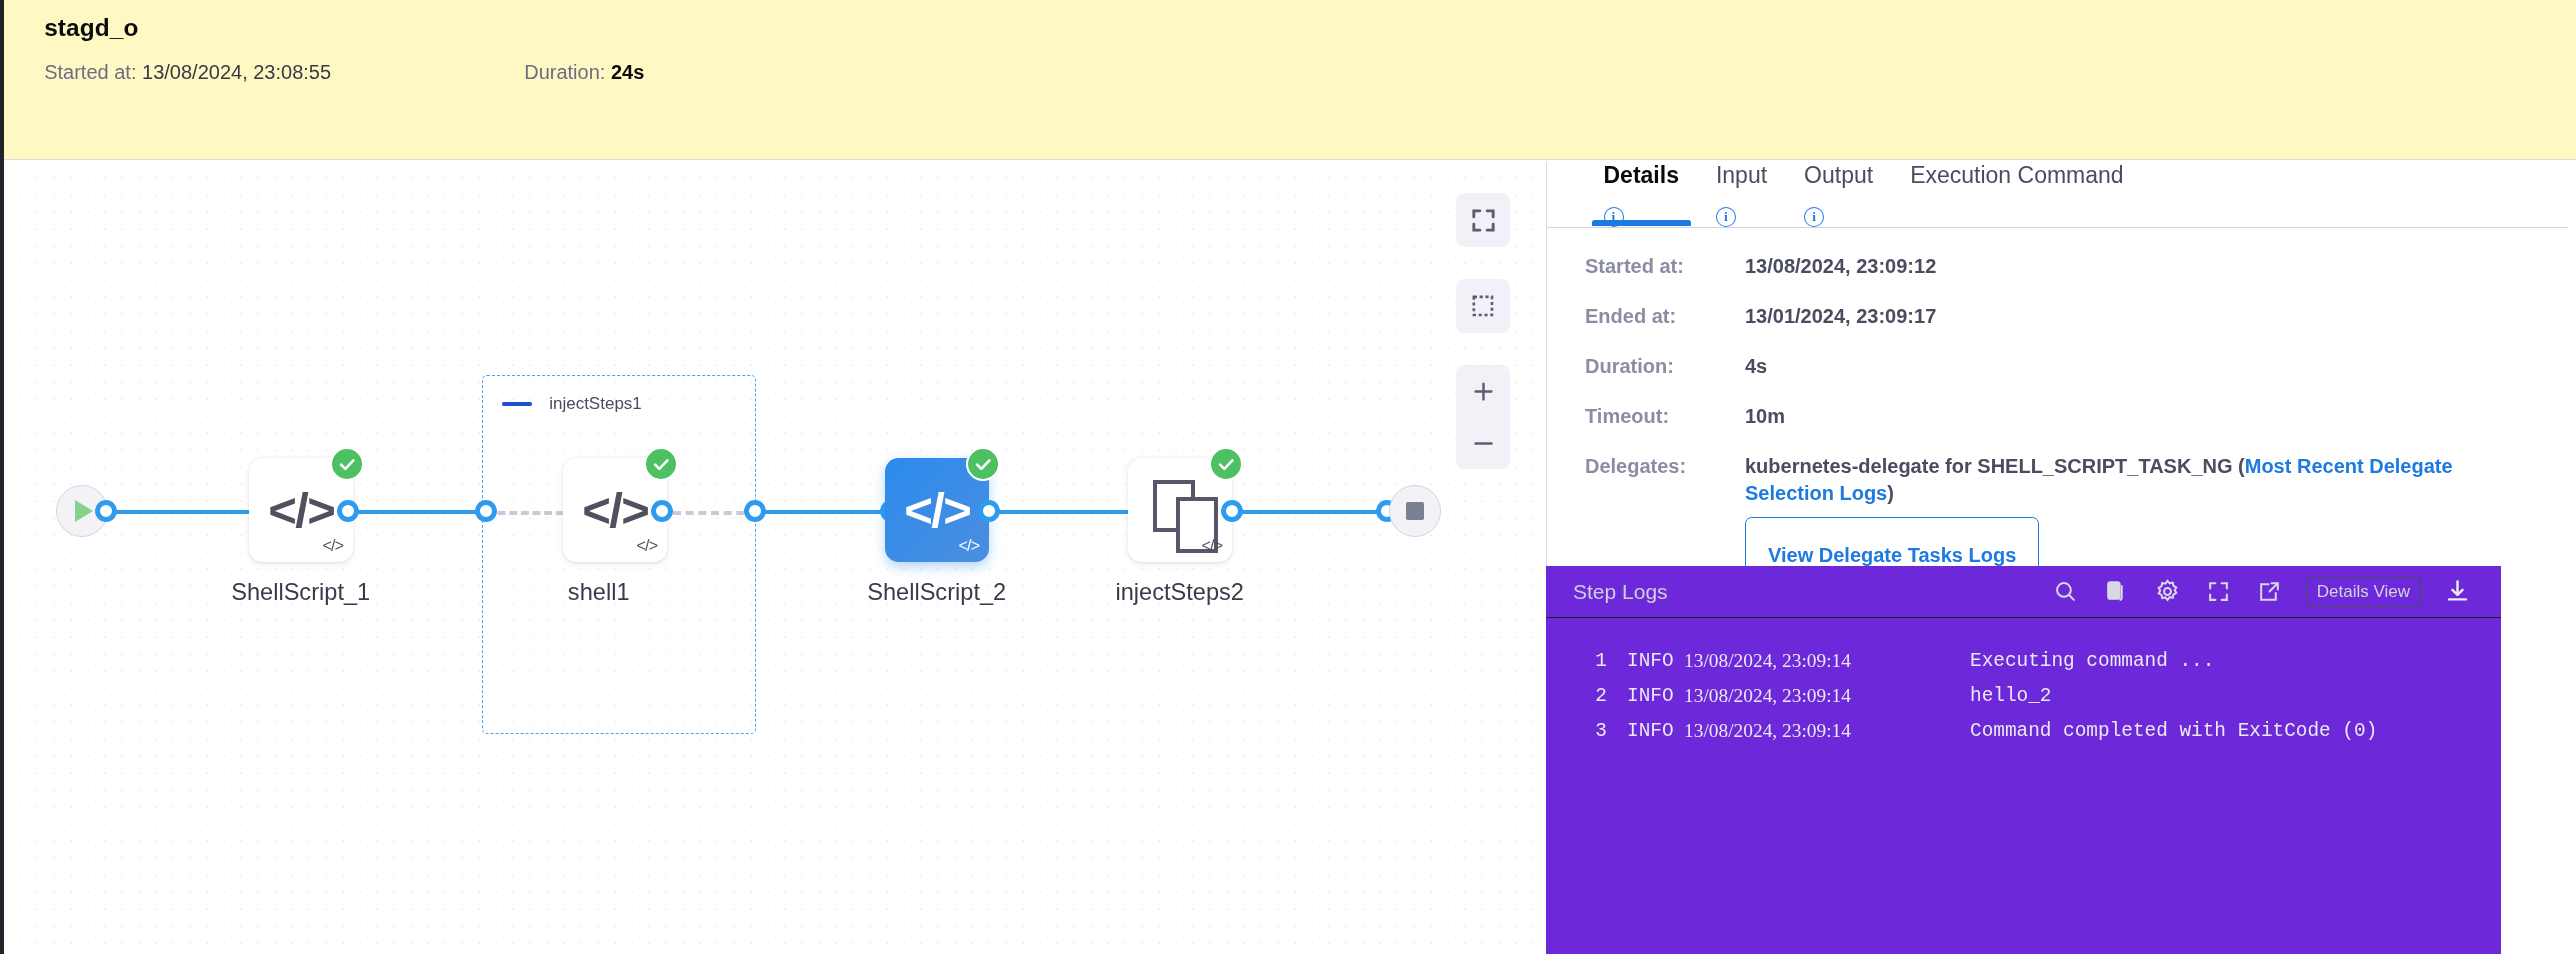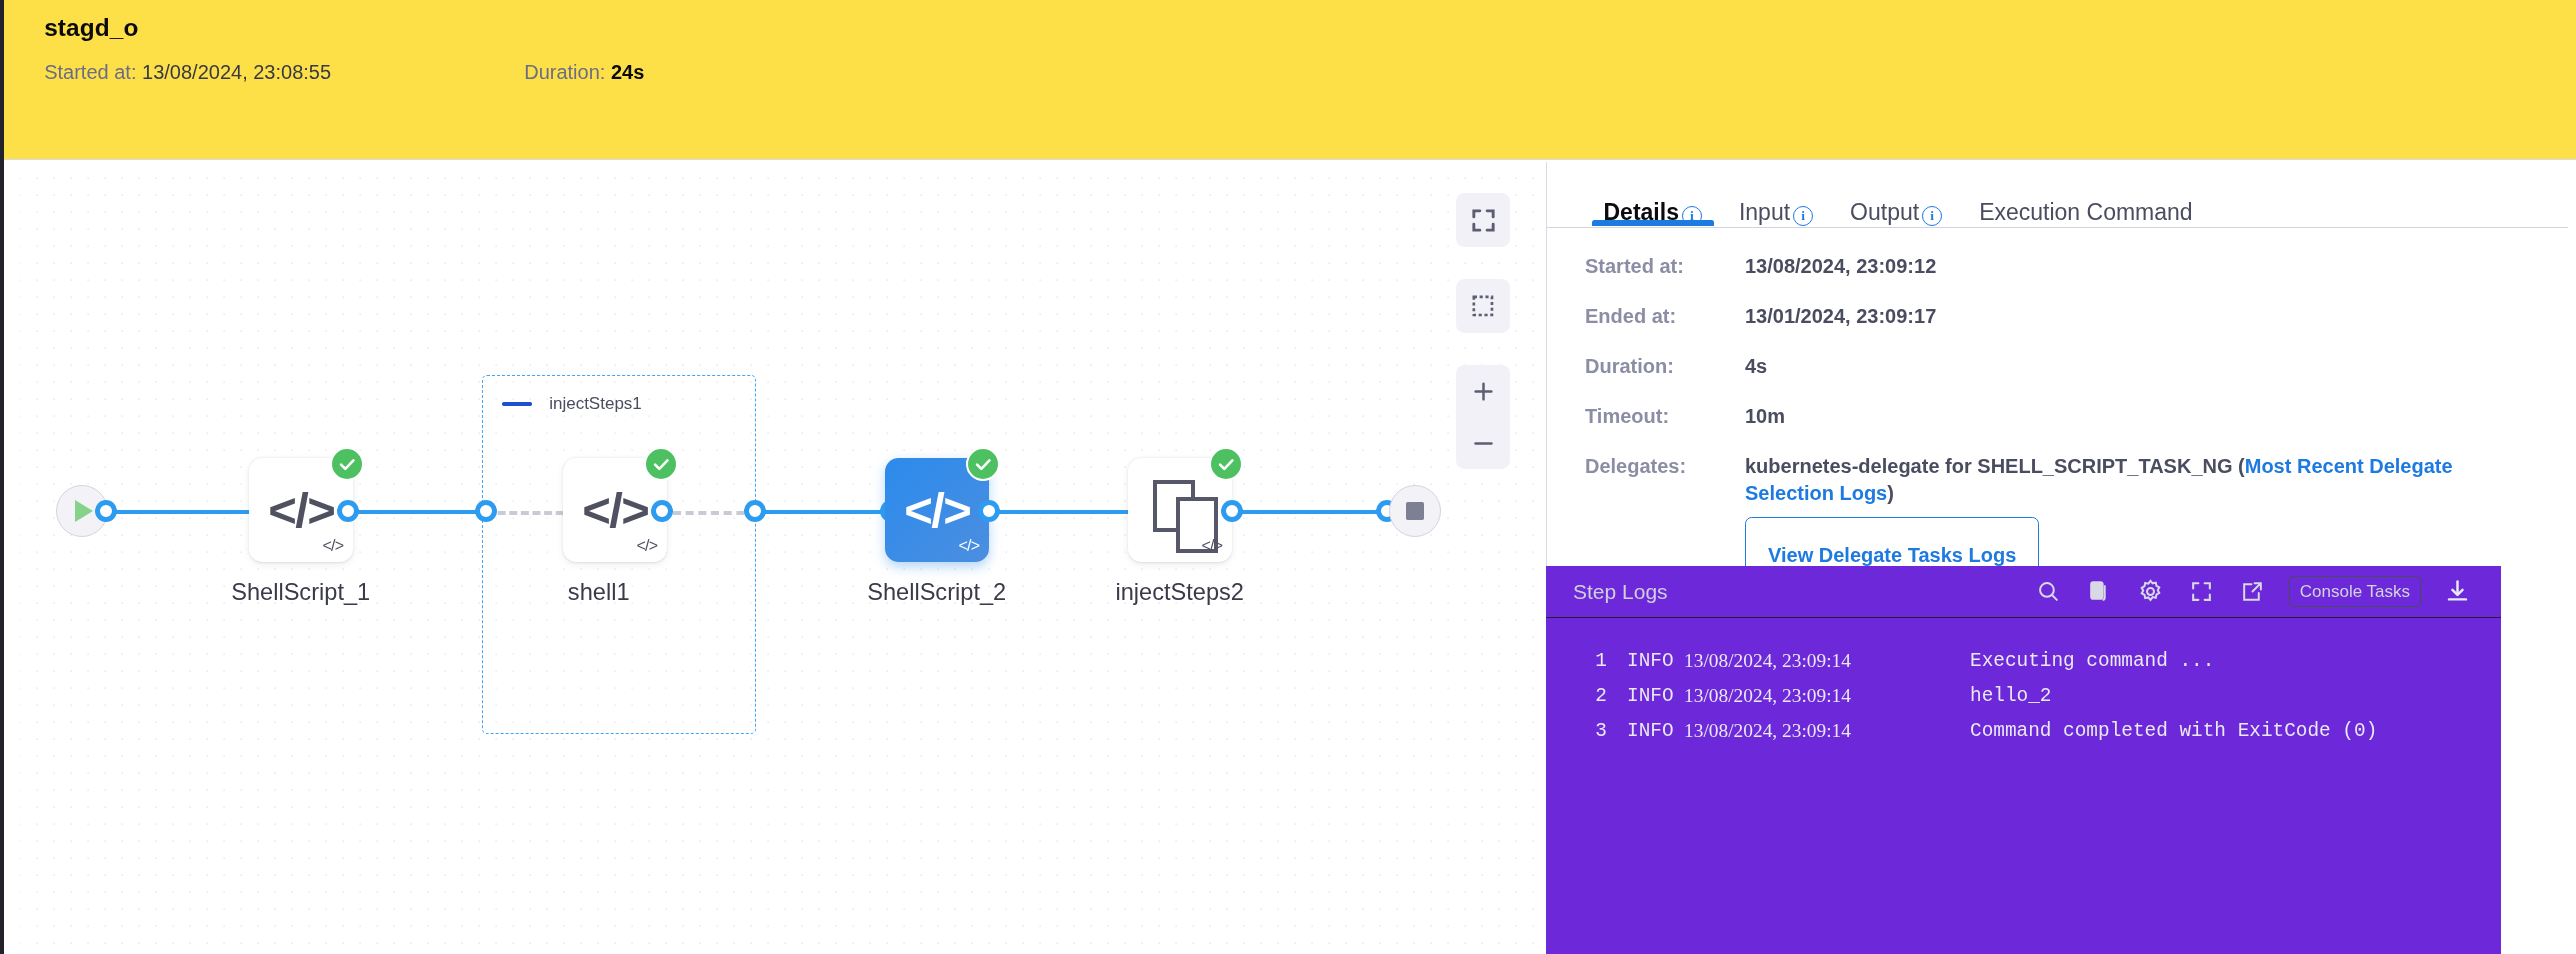--- a/index.html
+++ b/index.html
@@ -14,21 +14,21 @@
 
   
   .left-rail {
     position:absolute; left:0; top:0; width:4.2px; height:955px;
     background:#22222a;
   }
 
   
   .header {
     position:absolute; left:4.2px; top:0; width:2572px; height:160px;
-    background:#fde047;
+    background:#fef9c3;
     border-bottom:1.7px solid #d9dae5;
   }
   .header-title {
     position:absolute; left:40px; top:13.5px;
     font-size:24.4px; font-weight:bold; color:#0b0b0d;
     letter-spacing:0.1px;
   }
   .header-meta { position:absolute; left:40px; top:61px; font-size:20px; color:#6b6d85; }
   .header-meta .val { color:#383946; }
   .header-duration { position:absolute; left:520px; top:61px; font-size:20px; color:#6b6d85; }
@@ -141,23 +141,24 @@
   .right-panel {
     position:absolute; left:1546px; top:162px; width:1021px; height:793px;
     background:#ffffff; border-left:1.7px solid #d9dae5;
   }
   .tabs {
     position:absolute; left:0; top:0; width:1021px; height:66px;
     border-bottom:1.7px solid #d3d4e0;
     display:flex; align-items:flex-start; padding-left:38px; gap:0;
   }
   .tab {
-    position:relative; display:flex; align-items:flex-end; gap:3px;
+    position:relative; display:flex; align-items:flex-start; gap:18px;
     height:64px; padding:0 18.5px; font-size:23px; color:#4a4c60;
     cursor:pointer;
+    flex-direction:column;
   }
   .tab.active { color:#0b0b0d; font-weight:bold; }
   .tab.active::after {
     content:""; position:absolute; left:6.7px; right:6.7px; bottom:0; height:5.9px;
     background:#1d7ae0; border-radius:2.5px 2.5px 0 0;
   }
   .info-i {
     width:20px;height:20px;border-radius:50%;border:1.7px solid #1d7ae0;
     color:#1d7ae0;font-size:13.5px;font-weight:bold;line-height:17.7px;text-align:center;
     font-family:"Liberation Serif", serif;
@@ -404,21 +405,21 @@
           <svg width="25" height="25" viewBox="0 0 24 24" fill="none" stroke="#d8d9e4" stroke-width="2" stroke-linecap="round">
               <path d="M4 9V4h5M20 9V4h-5M4 15v5h5M20 15v5h-5"></path>
             </svg>
         </span>
         <span class="ic">
           <svg width="25" height="25" viewBox="0 0 24 24" fill="none" stroke="#d8d9e4" stroke-width="1.9" stroke-linecap="round">
               <path d="M14 4h6v6M20 4l-8 8"></path>
               <path d="M18 13.5V20H4V5h7"></path>
             </svg>
         </span>
-        <button class="console-view">Console Tasks</button>
+        <button class="console-view">Details View</button>
         <span class="ic">
           <svg width="27" height="27" viewBox="0 0 24 24" fill="none" stroke="#e8e9f2" stroke-width="2.2" stroke-linecap="round" stroke-linejoin="round">
               <path d="M12 3v11"></path>
               <path d="M7.5 10.5 12 15l4.5-4.5"></path>
               <path d="M4.5 19h15"></path>
             </svg>
         </span>
       </div>
     </div>
 

